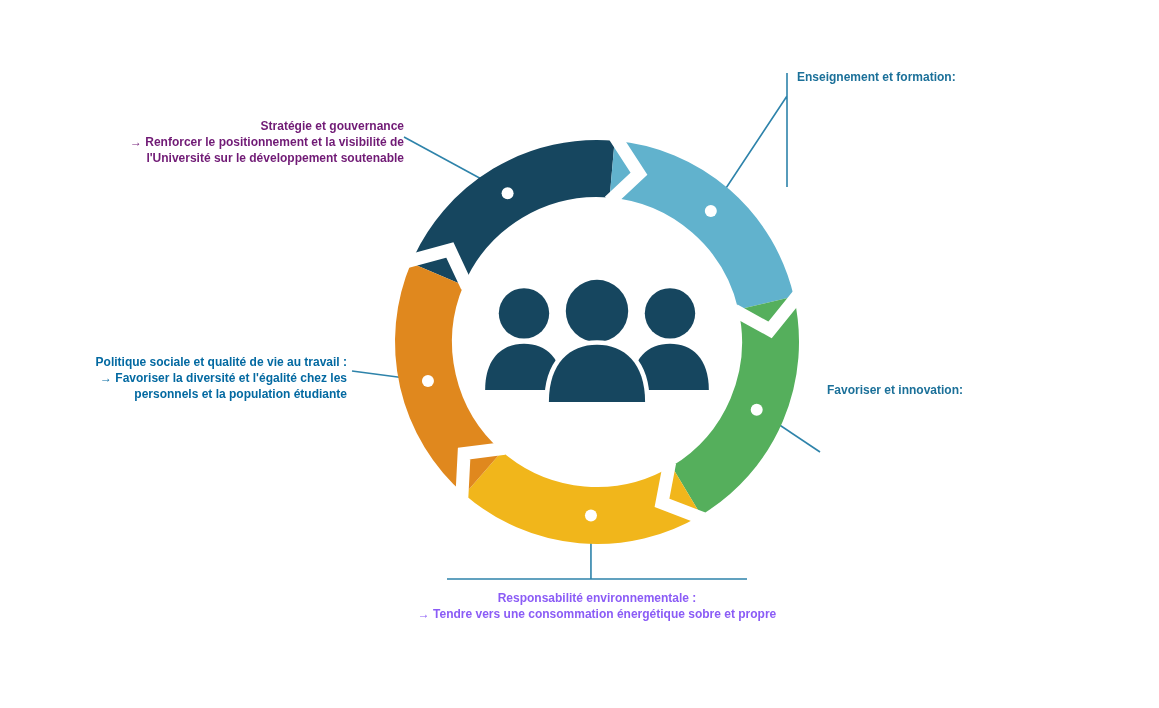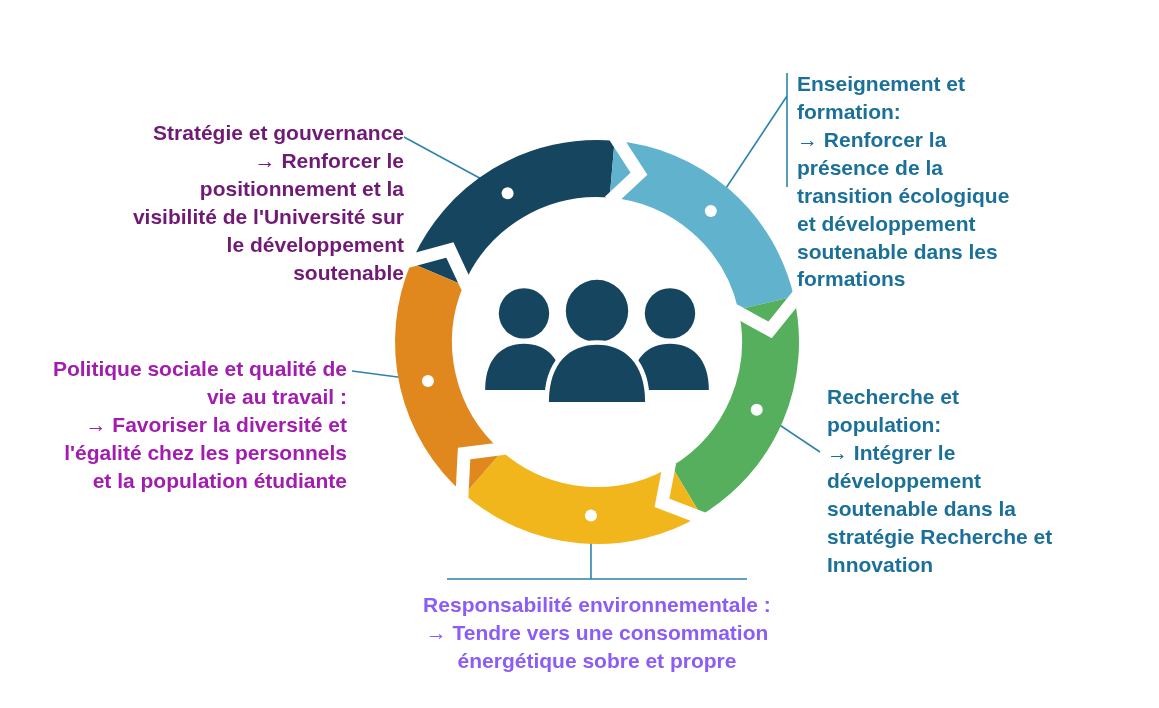--- a/index.html
+++ b/index.html
@@ -1,21 +1,21 @@
 <!DOCTYPE html>
 <html><head>
 <meta charset="utf-8">
 <style>
   html,body{margin:0;padding:0;background:#ffffff;}
   .stage{
     position:relative;width:1159px;height:708px;background:#ffffff;
     overflow:hidden;font-family:"Liberation Sans",sans-serif;
   }
   svg.diagram{position:absolute;left:0;top:0;}
-  .label{position:absolute;font-weight:700;font-size:21px;line-height:1.33;}
+  .label{position:absolute;font-weight:700;font-size:12px;line-height:1.33;}
   .label .lbl-heading{display:block;}
   .align-right{text-align:right;}
   .align-left{text-align:left;}
   .align-center{text-align:center;}
   .label-strategie{left:112px;top:119px;width:292px;}
   .label-enseignement{left:797px;top:70px;width:232px;}
   .label-recherche{left:827px;top:383px;width:252px;}
   .label-responsabilite{left:417px;top:591px;width:360px;}
   .label-politique{left:44px;top:355px;width:303px;}
   .front-person circle,.front-person path{stroke:#ffffff;stroke-width:7;paint-order:stroke;}
@@ -67,31 +67,29 @@
     </g>
   </svg>
 
   <div class="label label-strategie align-right" style="color: #701a75;">
     <span class="lbl-heading">Stratégie et gouvernance</span>
     <span class="lbl-body">→ Renforcer le positionnement et la visibilité de l'Université sur le développement soutenable</span>
   </div>
 
   <div class="label label-enseignement align-left" style="color: rgb(27, 112, 153);">
     <span class="lbl-heading">Enseignement et formation:</span>
-    <span class="lbl-body">→ Renforcer la présence de la transition écologique et développement soutenable dans les formations</span>
   </div>
 
   <div class="label label-recherche align-left" style="color: rgb(27, 112, 153);">
-    <span class="lbl-heading">Recherche et population:</span>
-    <span class="lbl-body">→ Intégrer le développement soutenable dans la stratégie Recherche et Innovation</span>
+    <span class="lbl-heading">Favoriser et innovation:</span>
   </div>
 
   <div class="label label-responsabilite align-center" style="color: #8b5cf6;">
     <span class="lbl-heading">Responsabilité environnementale :</span>
     <span class="lbl-body">→ Tendre vers une consommation énergétique sobre et propre</span>
   </div>
 
-  <div class="label label-politique align-right" style="color: #a21caf;">
+  <div class="label label-politique align-right" style="color: #0369a1;">
     <span class="lbl-heading">Politique sociale et qualité de vie au travail :</span>
     <span class="lbl-body">→ Favoriser la diversité et l'égalité chez les personnels et la population étudiante</span>
   </div>
 
 </div>
 
 </body></html>

